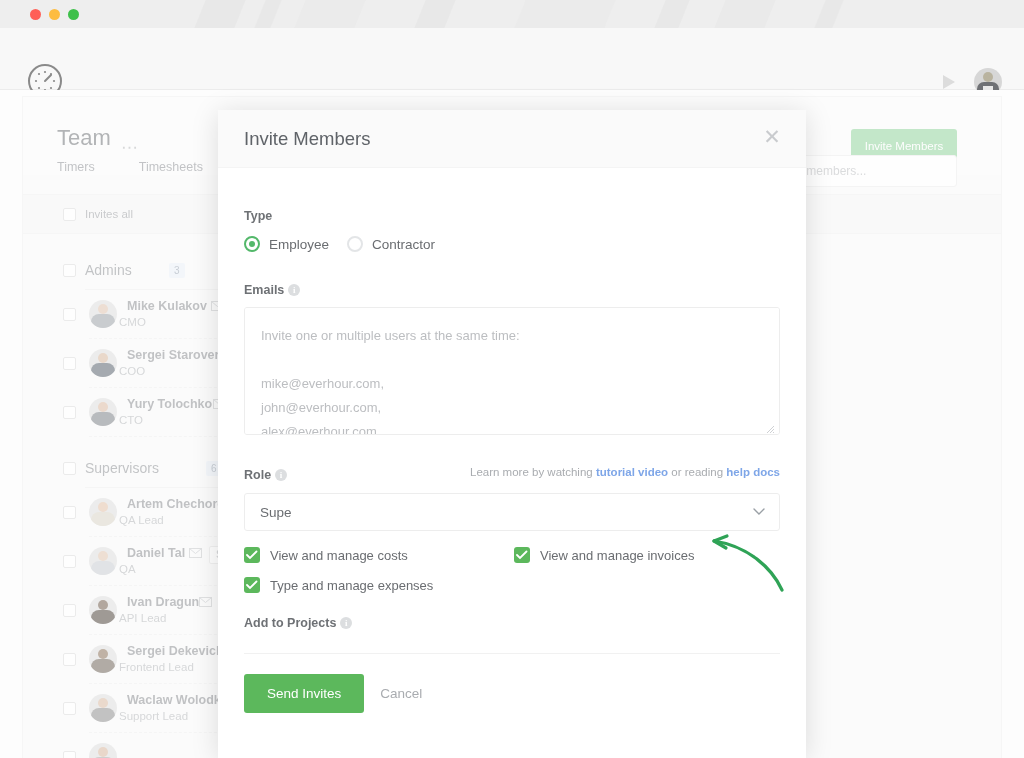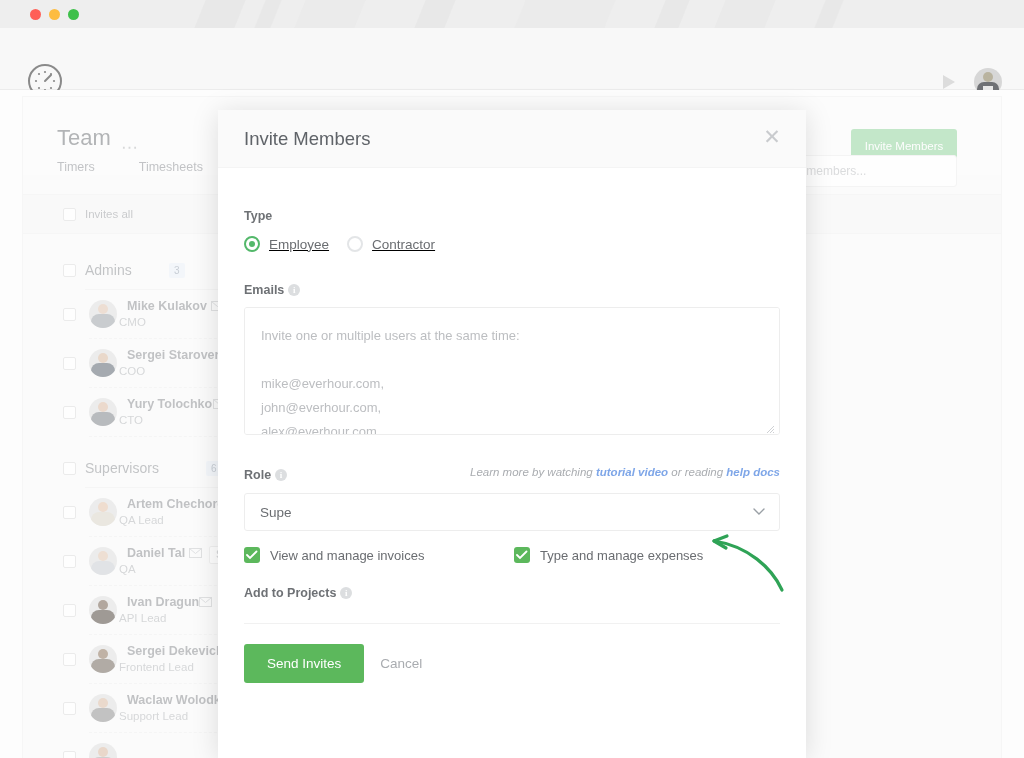--- a/index.html
+++ b/index.html
@@ -129,39 +129,39 @@
 
   .flabel { font-size:12.5px; color:#6e7175; font-weight:bold; display:inline-block; }
   .info-ico {
     display:inline-block; width:12px; height:12px; border-radius:50%;
     background:#dcdee0; color:#fff; font-size:9px; line-height:12px; text-align:center;
     vertical-align:1px; margin-left:4px; font-weight:bold;
     font-family:"Liberation Serif", serif;
   }
 
   .sec-type { padding-top:38px; }
-  .radios { margin-top:12px; display:flex; align-items:center; gap:18px;text-decoration:underline; }
+  .radios { margin-top:12px; display:flex; align-items:center; gap:18px; }
   .radio { display:flex; align-items:center; gap:9px; cursor:pointer; }
   .rb { width:16px; height:16px; border-radius:50%; border:2px solid #e3e5e7; background:#fff; position:relative; }
   .rb.on { border-color:#53b86a; }
   .rb.on::after { content:""; position:absolute; left:3px; top:3px; width:6px; height:6px; border-radius:50%; background:#53b86a; }
   .radio span { font-size:13.5px; color:#6a6d71; }
 
   .sec-emails { padding-top:28px; }
   .ta-wrap { margin-top:9px; position:relative; }
   textarea.emails {
     width:100%; height:128px; border:1px solid #ededed; border-radius:3px;
     padding:16px 16px; font-size:13px; color:#b9bbbe; resize:none; outline:none;
     font-family:"Liberation Sans", sans-serif; line-height:24px; background:#fff;
   }
   textarea.emails::placeholder { color:#bcbec1; }
   .resize-h { position:absolute; right:5px; bottom:5px; width:9px; height:9px; pointer-events:none; }
 
   .sec-role { padding-top:26px; position:relative; }
-  .role-hint { position:absolute; right:0; top:27px; font-size:11.5px; color:#a9acb0;font-style:italic; }
+  .role-hint { position:absolute; right:0; top:27px; font-size:11.5px; color:#a9acb0; }
   .role-hint a { color:#7ea6e8; text-decoration:none; font-weight:bold; }
   .sel {
     margin-top:10px; width:100%; height:38px; border:1px solid #ededed; border-radius:3px;
     position:relative; background:#fff; display:flex; align-items:center; padding-left:15px;
     font-size:13.5px; color:#6a6d71; cursor:pointer;
   }
   .sel .chev { position:absolute; right:14px; top:14px; }
   .sel.ph { color:#bcbec1; }
 
   .perms { margin-top:16px; display:grid; grid-template-columns: 270px 1fr; row-gap:14px; }
@@ -451,20 +451,28 @@
         <span class="flabel">Role</span><span class="info-ico">i</span>
         <div class="role-hint"><span>Learn more by watching </span><a href="#">tutorial video</a><span> or reading </span><a href="#">help docs</a></div>
         <div class="sel">
           <span>Supe</span>
           <svg class="chev" width="12" height="8" viewBox="0 0 12 8">
               <path d="M1 1 L6 6 L11 1" stroke="#9aa0a6" stroke-width="1.4" fill="none" stroke-linecap="round"></path>
             </svg>
         </div>
 
         <div class="perms">
+          <label class="perm">
+            <span class="cb-on">
+                <svg width="12" height="10" viewBox="0 0 12 10">
+                  <path d="M1 5 L4 8 L10.5 1.5" stroke="#fff" stroke-width="1.8" fill="none" stroke-linecap="round"></path>
+                </svg>
+              </span>
+            <span>View and manage costs</span>
+          </label>
           <label class="perm">
             <span class="cb-on">
                 <svg width="12" height="10" viewBox="0 0 12 10">
                   <path d="M1 5 L4 8 L10.5 1.5" stroke="#fff" stroke-width="1.8" fill="none" stroke-linecap="round"></path>
                 </svg>
               </span>
             <span>View and manage invoices</span>
           </label>
           <label class="perm">
             <span class="cb-on">

